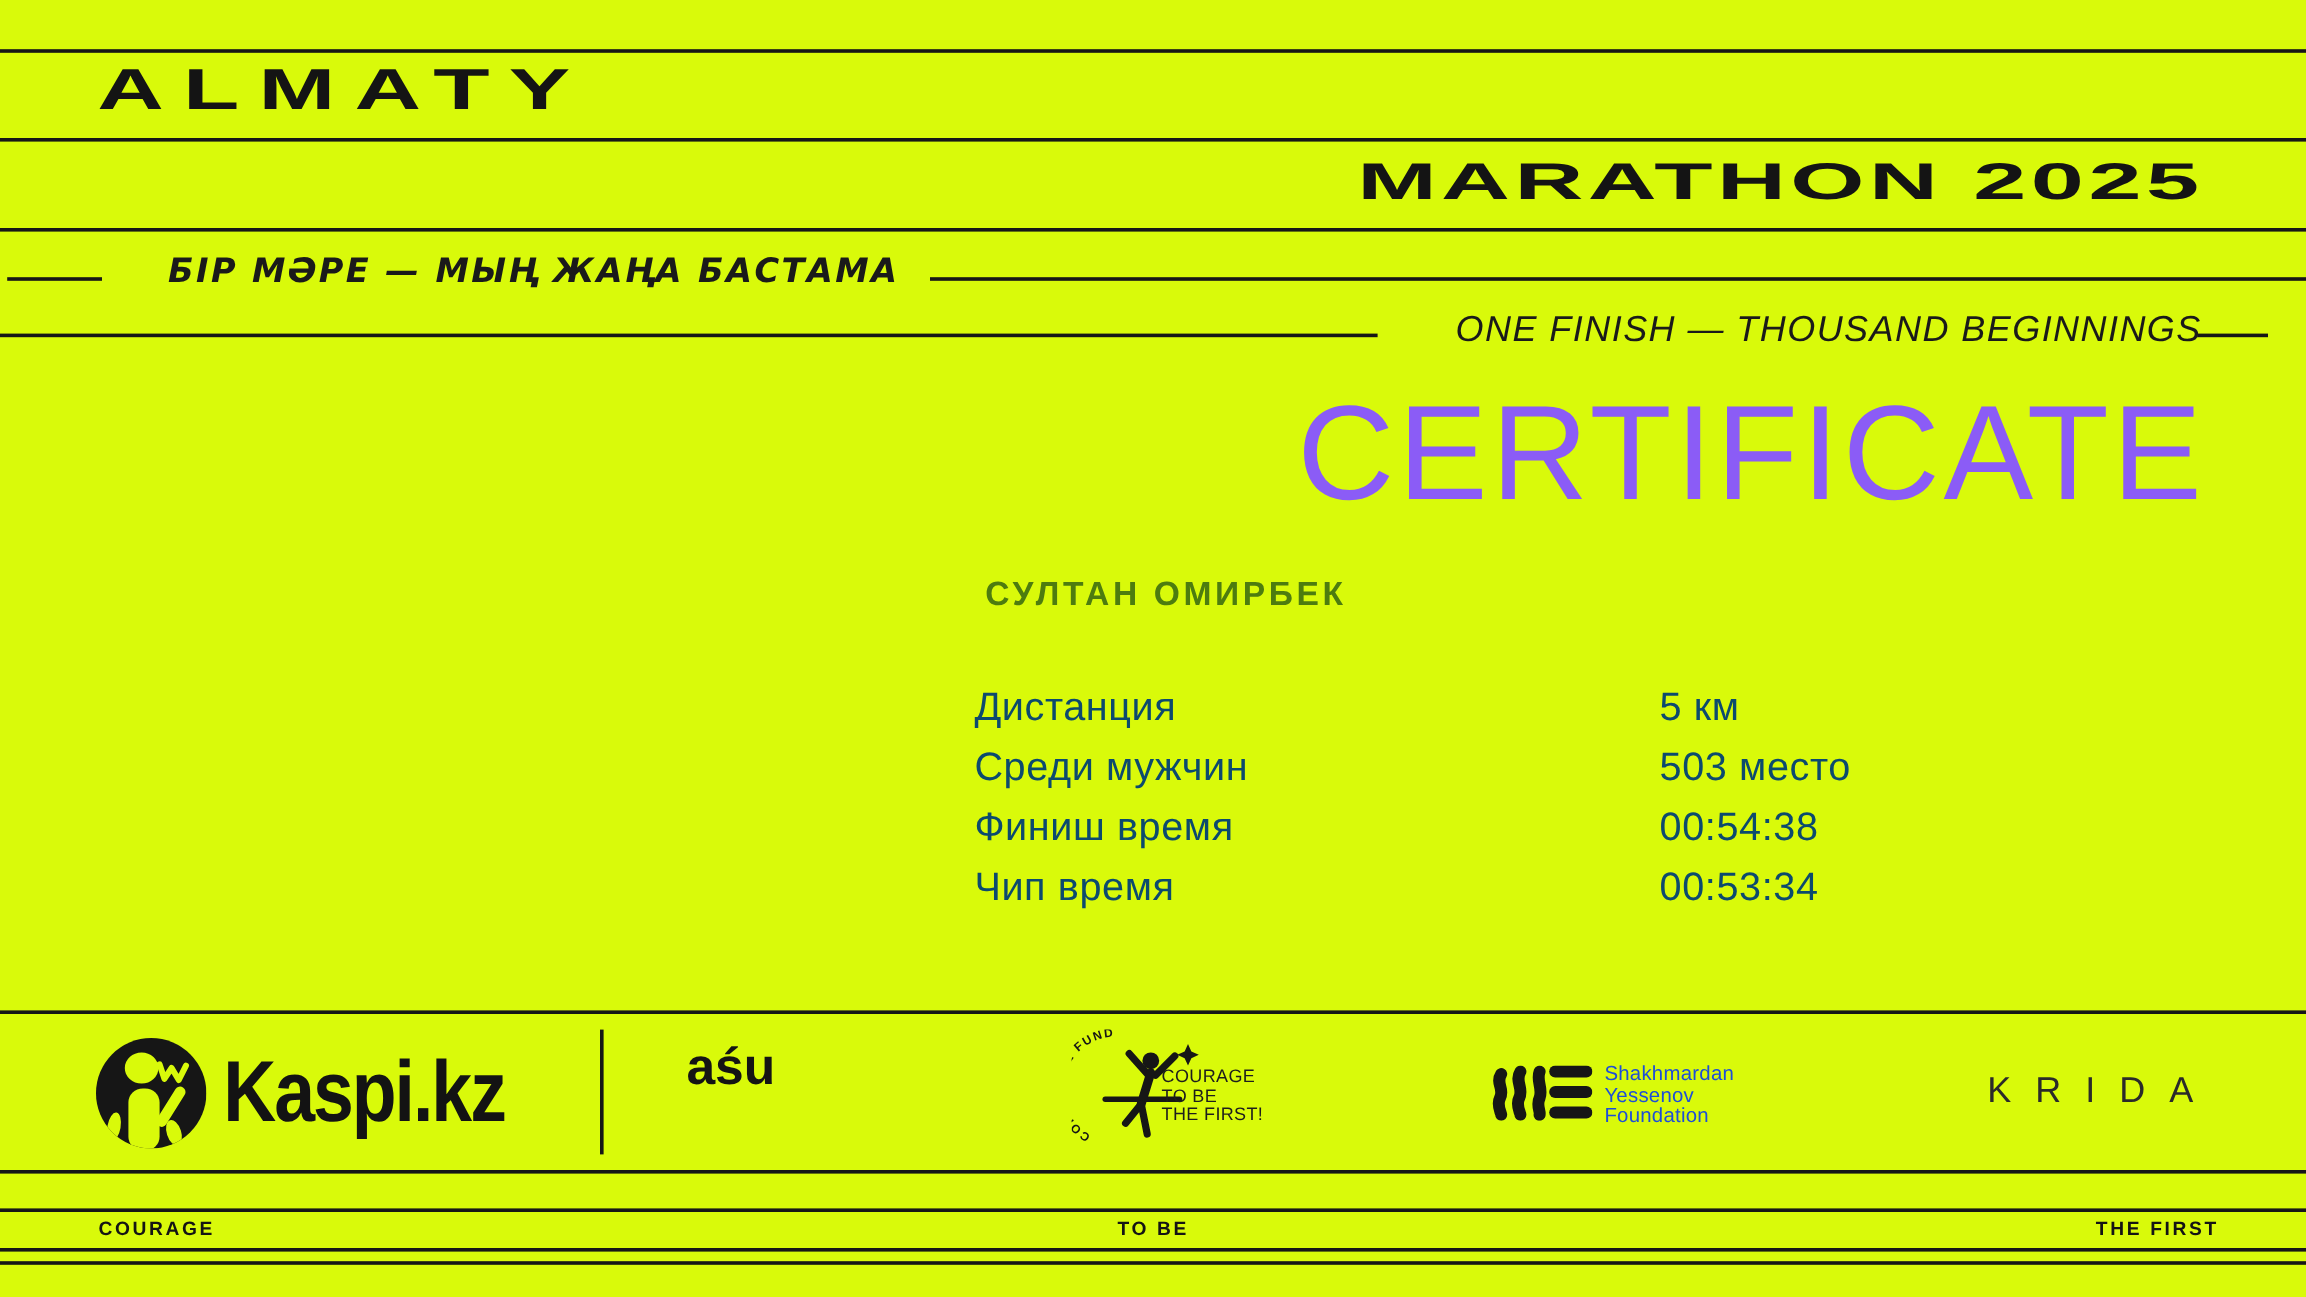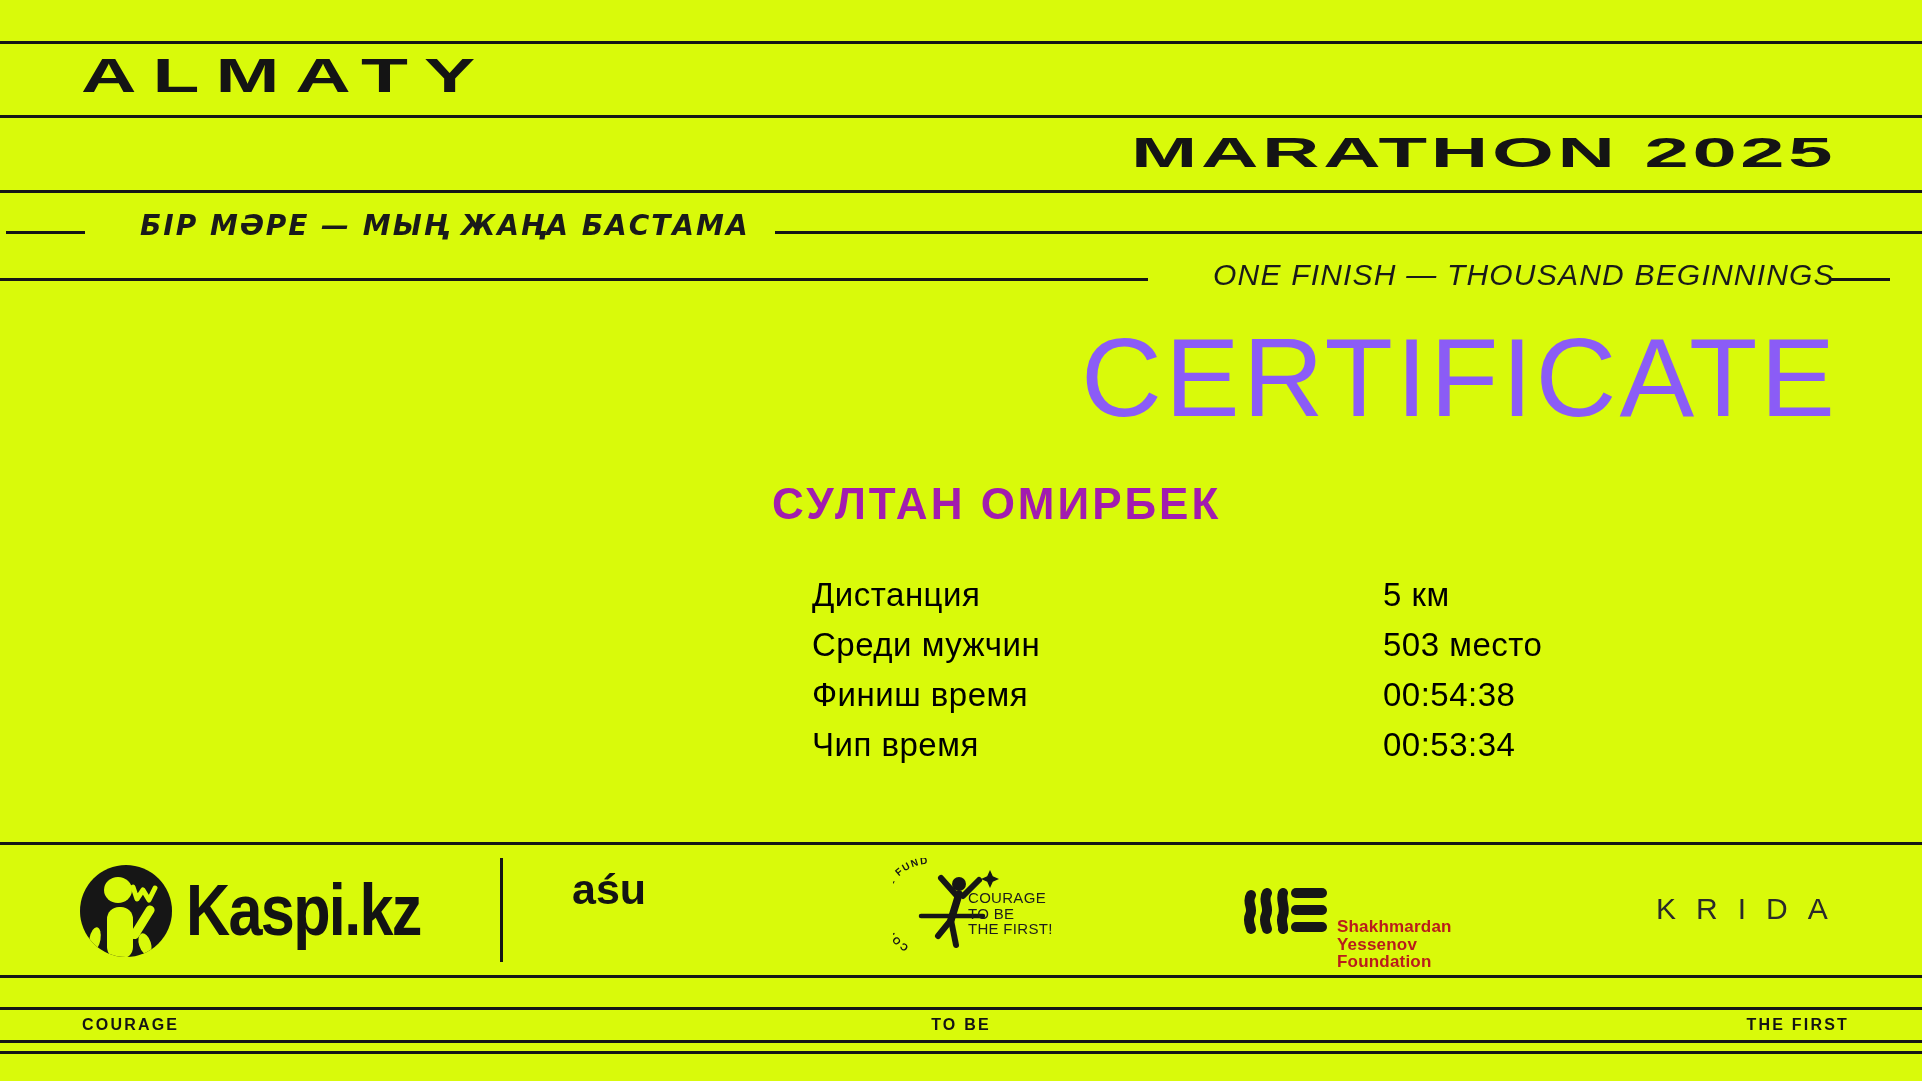--- a/index.html
+++ b/index.html
@@ -18,35 +18,35 @@
   .almaty{left:81px;top:52px;font-size:48px;font-weight:800;letter-spacing:10px;
           transform:scaleX(1.6);transform-origin:left top;line-height:1;color:#141414;}
   .marathon{right:86px;top:131px;font-size:43px;font-weight:800;letter-spacing:2px;
           transform:scaleX(1.85);transform-origin:right top;line-height:1;color:#141414;}
   .slogan-kz{left:140px;top:212px;font-family:"DejaVu Sans", sans-serif;
           font-style:italic;font-weight:600;font-size:28px;letter-spacing:2px;line-height:1;color:#1a1a1a;}
   .slogan-en{left:1177px;top:260px;font-style:italic;font-weight:500;font-size:30px;
           letter-spacing:1.2px;line-height:1;color:#1a1a1a;margin-left:36px;}
   .certificate{right:84px;top:322px;font-size:112px;font-weight:400;letter-spacing:3px;
           line-height:1;color:#8b5cf6;}
-  .runner-name{left:772px;top:478px;font-size:44px;font-weight:700;letter-spacing:3px;
-          line-height:1.2;color:#a21caf;}
+  .runner-name{left:821px;top:478px;font-size:28px;font-weight:700;letter-spacing:3px;
+          line-height:1.2;color:#4d7c0f;}
 
   .results{position:absolute;left:812px;top:570px;width:760px;}
-  .rrow{height:50px;display:flex;align-items:center;font-size:33px;letter-spacing:.5px;color:#000000;}
+  .rrow{height:50px;display:flex;font-size:33px;letter-spacing:.5px;color:#0c4a6e;}
   .rrow .lbl{width:571px;flex:none;}
   .rrow .val{flex:none;}
 
   .kaspi-word{left:186px;top:874px;font-size:72px;font-weight:800;letter-spacing:-2px;
           transform:scaleX(.85);transform-origin:left top;line-height:1;color:#131313;}
   .asu-word{left:572px;top:868px;font-size:43px;font-weight:600;line-height:1;color:#141414;}
   .courage-block{position:absolute;left:968px;top:890px;font-size:15px;font-weight:500;
           line-height:15.5px;letter-spacing:.3px;color:#1d1d1d;}
-  .yessenov-block{position:absolute;left:1337px;top:886px;font-size:17px;font-weight:700;
-          line-height:17.5px;letter-spacing:.2px;color:#b91c1c;margin-top:32px;}
+  .yessenov-block{position:absolute;left:1337px;top:886px;font-size:17px;font-weight:400;
+          line-height:17.5px;letter-spacing:.2px;color:#1d4ed8;}
   .krida-word{left:1656px;top:894px;font-size:30px;font-weight:400;letter-spacing:20px;color:#2a2a2a;line-height:1;}
 
   .foot{top:1016px;font-size:16px;font-weight:600;letter-spacing:2.2px;color:#141414;line-height:18px;}
   .foot-left{left:82px;}
   .foot-center{left:0;right:0;text-align:center;}
   .foot-right{right:73px;text-align:left;}
 </style>
 </head>
 <body>
 

